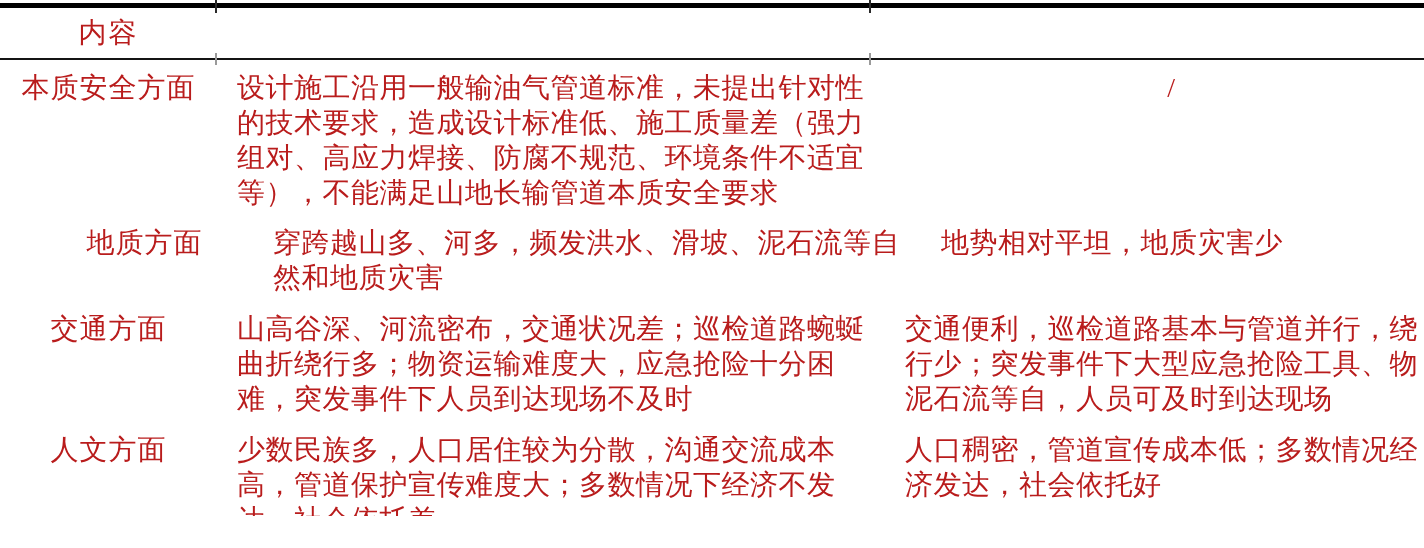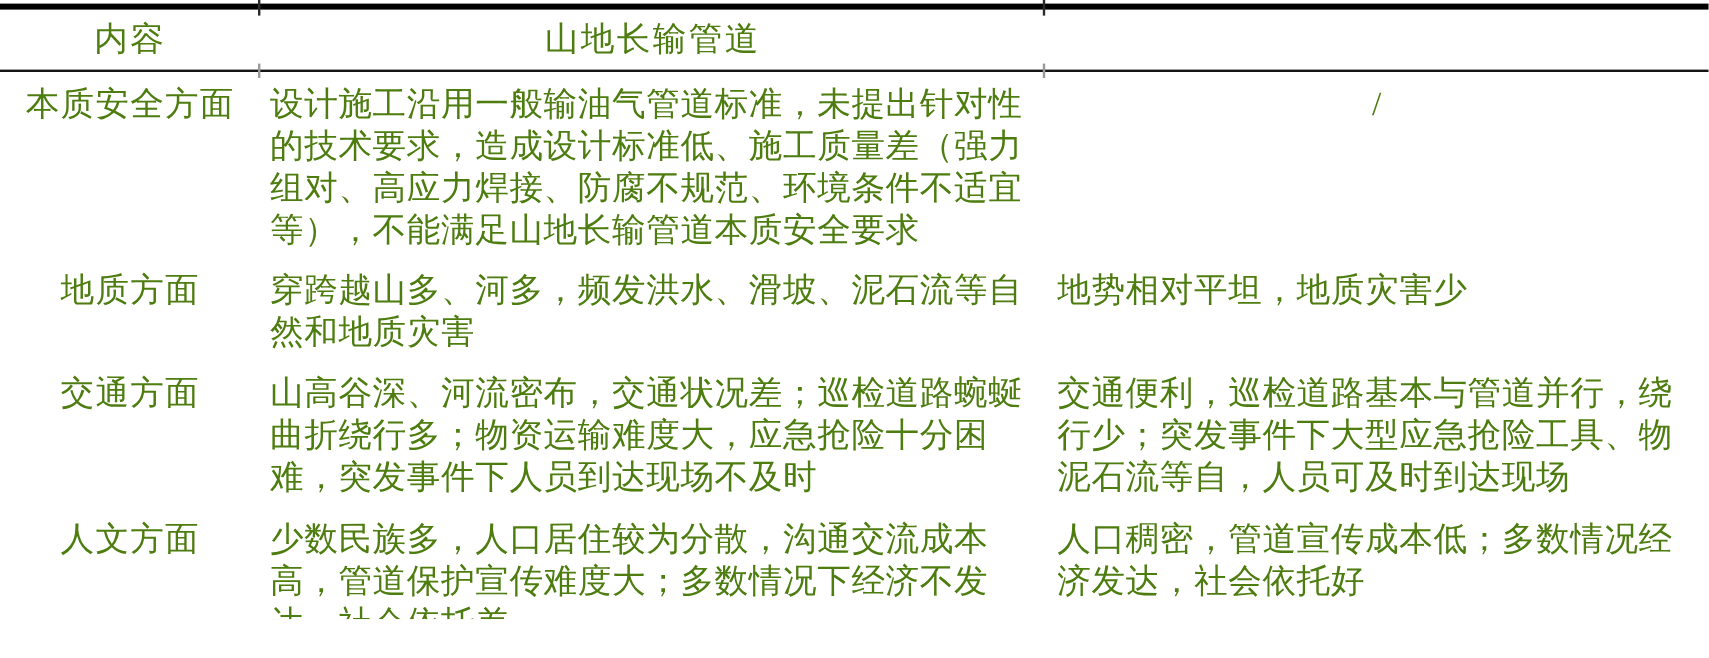--- a/index.html
+++ b/index.html
@@ -6,21 +6,21 @@
     margin: 0;
     padding: 0;
     background: #ffffff;
   }
   .page {
     position: relative;
     width: 1424px;
     height: 516px;
     background: #ffffff;
     font-family: "Liberation Serif", "DejaVu Serif", serif;
-    color: #4d7c0f;
+    color: #b91c1c;
     overflow: hidden;
   }
   
   .rule { position: absolute; left: 0; width: 1424px; }
   .rule-top    { top: 3px;   height: 5px; background: #000000; }
   .rule-mid    { top: 58px;  height: 2px; background: #141414; }
   .rule-bottom { top: 537px; height: 5px; background: #000000; }
   
   .tick { position: absolute; width: 2px; }
   .tick-top    { top: 0;     height: 13px; background: #2a2a2a; }
@@ -49,23 +49,24 @@
   .body {
     position: absolute;
     top: 61px;
     left: 0;
     width: 1424px;
   }
   .row {
     display: grid;
     grid-template-columns: 217px 654px 553px;
     align-items: start;
+    gap: 12px;
   }
   .row-1 { padding-top: 9px; padding-bottom: 7px; }
-  .row-2 { padding-top: 8px; padding-bottom: 8px; }
+  .row-2 { padding-top: 8px; padding-bottom: 8px; margin-left: 36px; }
   .row-3 { padding-top: 8px; padding-bottom: 8px; }
   .row-4 { padding-top: 8px; padding-bottom: 0; }
 
   .cell {
     font-size: 28px;
     line-height: 35px;
     letter-spacing: 0.5px;
   }
   .aspect-cell {
     text-align: center;
@@ -95,21 +96,20 @@
 
   <div class="tick tick-top tx1"></div>
   <div class="tick tick-top tx2"></div>
   <div class="tick tick-mid tx1"></div>
   <div class="tick tick-mid tx2"></div>
   <div class="tick tick-bottom tx1"></div>
   <div class="tick tick-bottom tx2"></div>
 
   <div class="header-row">
     <div class="header-cell">内容</div>
-    <div class="header-cell">山地长输管道</div>
   </div>
 
   <div class="body">
 
     <div class="row row-1">
       <div class="cell aspect-cell">本质安全方面</div>
       <div class="cell text-cell mountain-cell">设计施工沿用一般输油气管道标准，未提出针对性
 的技术要求，造成设计标准低、施工质量差（强力
 组对、高应力焊接、防腐不规范、环境条件不适宜
 等），不能满足山地长输管道本质安全要求</div>

